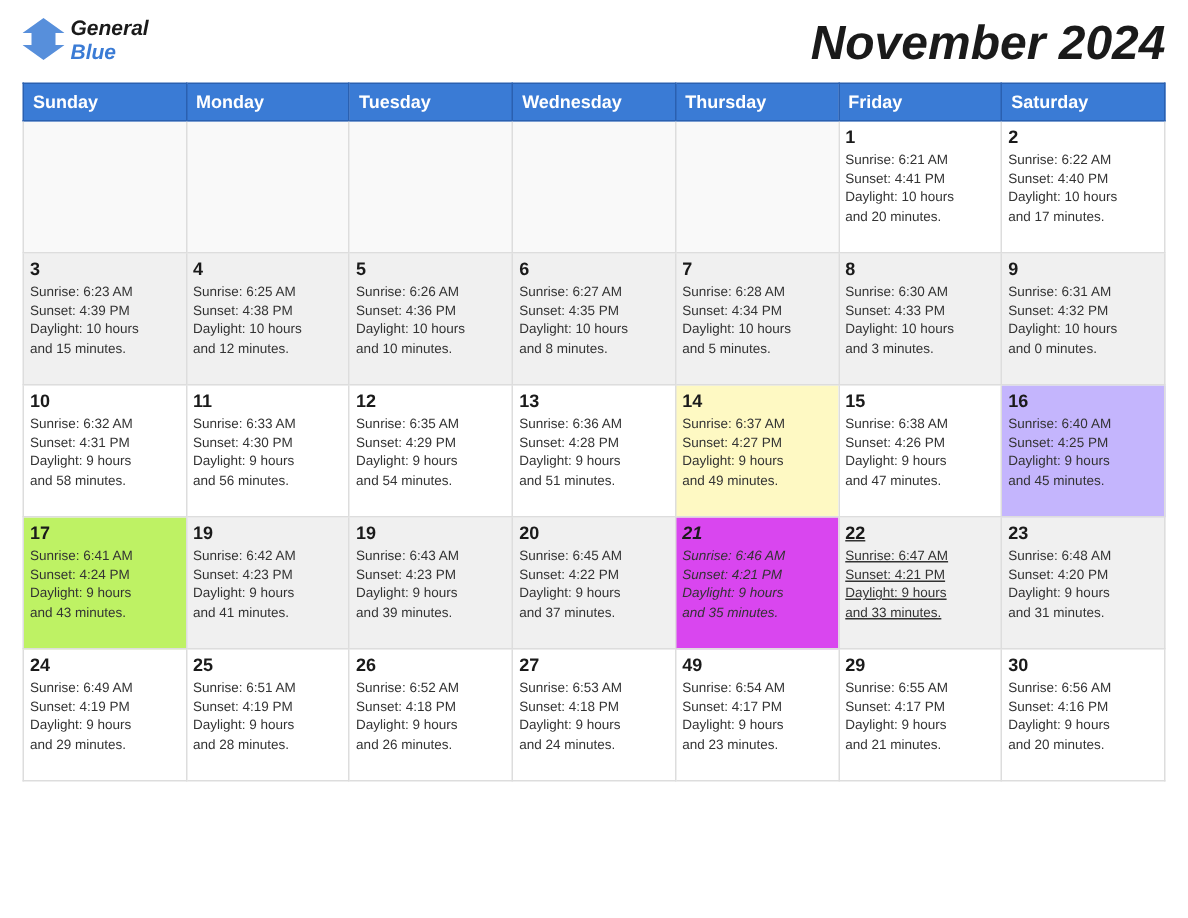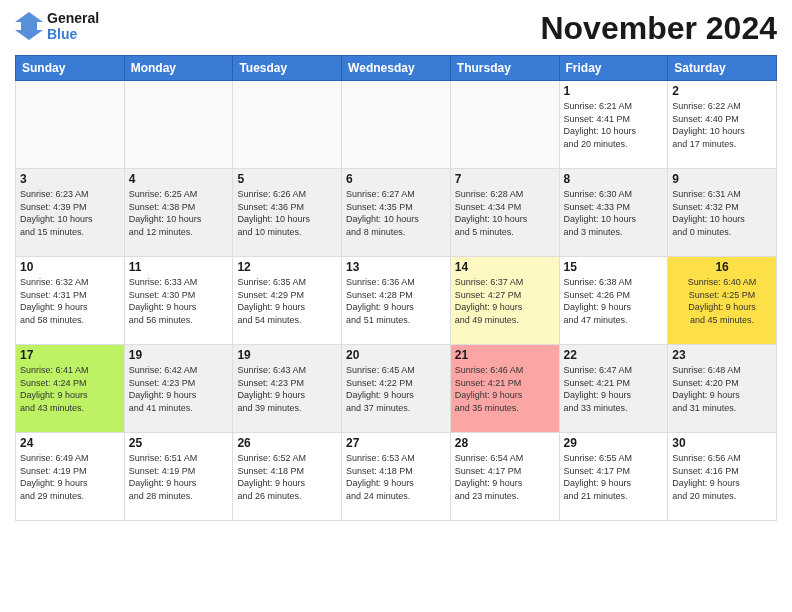--- a/index.html
+++ b/index.html
@@ -13,20 +13,21 @@
     .page {
       width: 792px;
       height: 612px;
       padding: 10px 15px;
     }
     .header {
       display: flex;
       justify-content: space-between;
       align-items: flex-start;
       margin-bottom: 8px;
+      font-style: italic;
     }
     .logo {
       display: flex;
       align-items: center;
       gap: 4px;
     }
     .title-area {
       text-align: right;
     }
     .month-title {
@@ -180,21 +181,21 @@
             <div class="day-info">Sunrise: 6:36 AM<br>Sunset: 4:28 PM<br>Daylight: 9 hours<br>and 51 minutes.</div>
           </td>
           <td style="background: #fef9c3;">
             <span class="day-number">14</span>
             <div class="day-info">Sunrise: 6:37 AM<br>Sunset: 4:27 PM<br>Daylight: 9 hours<br>and 49 minutes.</div>
           </td>
           <td style="background: rgb(255, 255, 255);">
             <span class="day-number">15</span>
             <div class="day-info">Sunrise: 6:38 AM<br>Sunset: 4:26 PM<br>Daylight: 9 hours<br>and 47 minutes.</div>
           </td>
-          <td style="background: #fde047; text-align: center;">
+          <td style="background: #c4b5fd;">
             <span class="day-number">16</span>
             <div class="day-info">Sunrise: 6:40 AM<br>Sunset: 4:25 PM<br>Daylight: 9 hours<br>and 45 minutes.</div>
           </td>
         </tr>
         <tr>
           <td style="background: #bef264;">
             <span class="day-number">17</span>
             <div class="day-info">Sunrise: 6:41 AM<br>Sunset: 4:24 PM<br>Daylight: 9 hours<br>and 43 minutes.</div>
           </td>
           <td style="background: rgb(240, 240, 240);">
@@ -202,25 +203,25 @@
             <div class="day-info">Sunrise: 6:42 AM<br>Sunset: 4:23 PM<br>Daylight: 9 hours<br>and 41 minutes.</div>
           </td>
           <td style="background: rgb(240, 240, 240);">
             <span class="day-number">19</span>
             <div class="day-info">Sunrise: 6:43 AM<br>Sunset: 4:23 PM<br>Daylight: 9 hours<br>and 39 minutes.</div>
           </td>
           <td style="background: rgb(240, 240, 240);">
             <span class="day-number">20</span>
             <div class="day-info">Sunrise: 6:45 AM<br>Sunset: 4:22 PM<br>Daylight: 9 hours<br>and 37 minutes.</div>
           </td>
-          <td style="background: #fca5a5;">
+          <td style="background: #d946ef; font-style: italic;">
             <span class="day-number">21</span>
             <div class="day-info">Sunrise: 6:46 AM<br>Sunset: 4:21 PM<br>Daylight: 9 hours<br>and 35 minutes.</div>
           </td>
-          <td style="background: rgb(240, 240, 240);">
+          <td style="background: rgb(240, 240, 240); text-decoration: underline;">
             <span class="day-number">22</span>
             <div class="day-info">Sunrise: 6:47 AM<br>Sunset: 4:21 PM<br>Daylight: 9 hours<br>and 33 minutes.</div>
           </td>
           <td style="background: rgb(240, 240, 240);">
             <span class="day-number">23</span>
             <div class="day-info">Sunrise: 6:48 AM<br>Sunset: 4:20 PM<br>Daylight: 9 hours<br>and 31 minutes.</div>
           </td>
         </tr>
         <tr>
           <td style="background: rgb(255, 255, 255); margin-top: 40px;">
@@ -233,21 +234,21 @@
           </td>
           <td style="background: rgb(255, 255, 255);">
             <span class="day-number">26</span>
             <div class="day-info">Sunrise: 6:52 AM<br>Sunset: 4:18 PM<br>Daylight: 9 hours<br>and 26 minutes.</div>
           </td>
           <td style="background: rgb(255, 255, 255);">
             <span class="day-number">27</span>
             <div class="day-info">Sunrise: 6:53 AM<br>Sunset: 4:18 PM<br>Daylight: 9 hours<br>and 24 minutes.</div>
           </td>
           <td style="background: rgb(255, 255, 255);">
-            <span class="day-number">28</span>
+            <span class="day-number">49</span>
             <div class="day-info">Sunrise: 6:54 AM<br>Sunset: 4:17 PM<br>Daylight: 9 hours<br>and 23 minutes.</div>
           </td>
           <td style="background: rgb(255, 255, 255);">
             <span class="day-number">29</span>
             <div class="day-info">Sunrise: 6:55 AM<br>Sunset: 4:17 PM<br>Daylight: 9 hours<br>and 21 minutes.</div>
           </td>
           <td style="background: rgb(255, 255, 255);">
             <span class="day-number">30</span>
             <div class="day-info">Sunrise: 6:56 AM<br>Sunset: 4:16 PM<br>Daylight: 9 hours<br>and 20 minutes.</div>
           </td>

